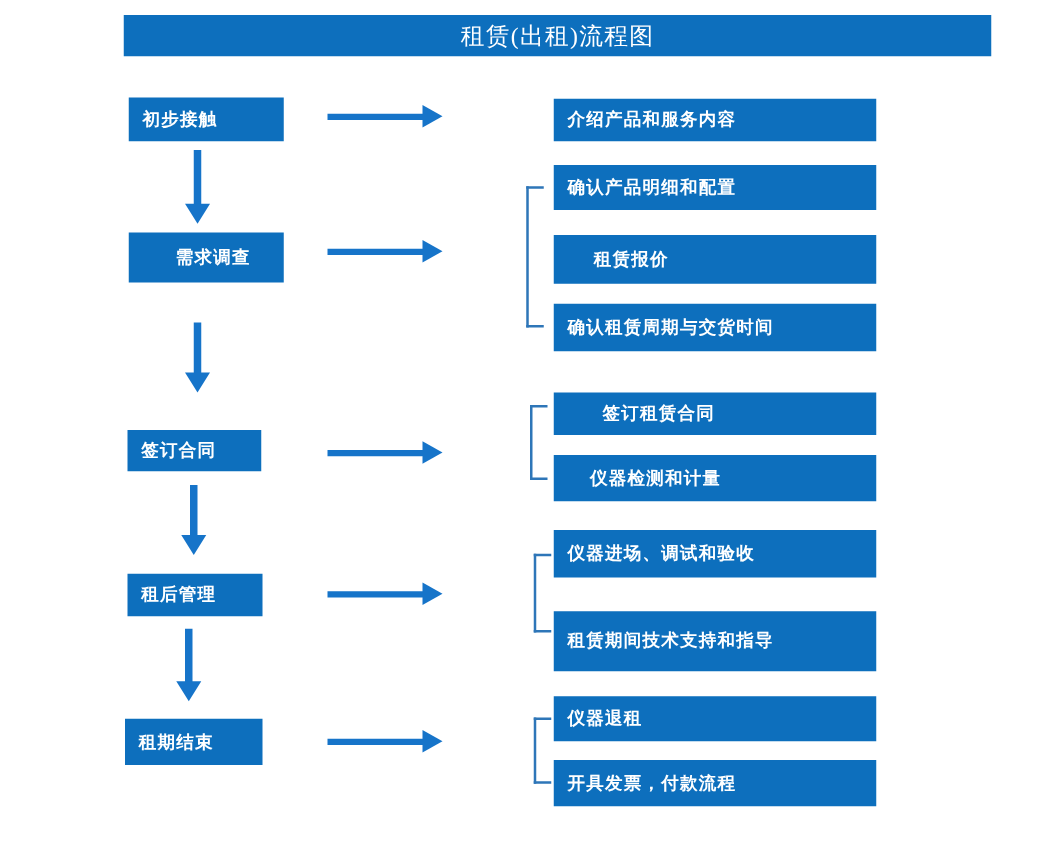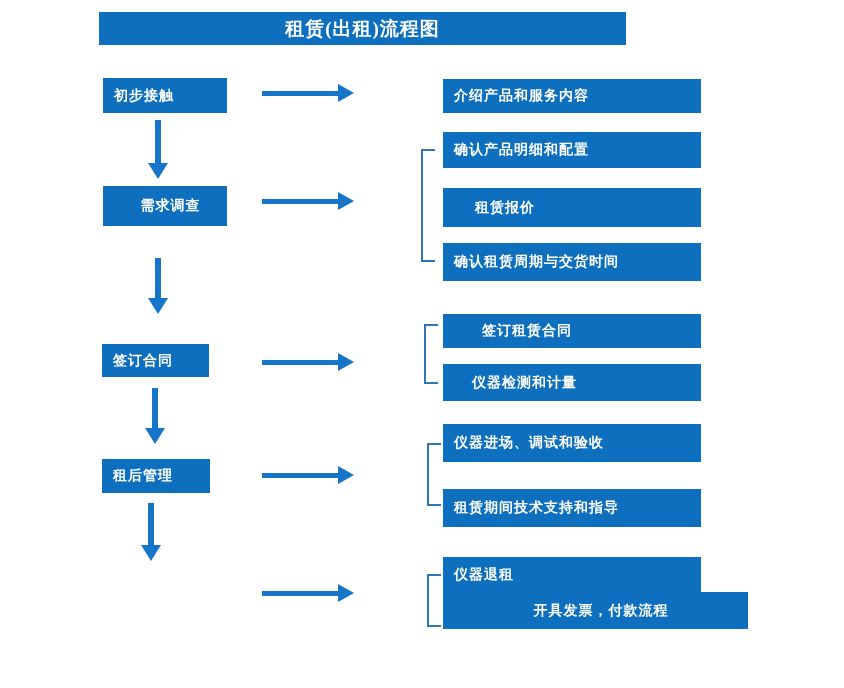--- a/index.html
+++ b/index.html
@@ -12,24 +12,24 @@
   *{box-sizing:border-box;}
   html,body{margin:0;padding:0;}
   body{
     width:844px;height:688px;
     background:var(--page-bg);
     font-family:"Liberation Serif","DejaVu Serif",serif;
     position:relative;overflow:hidden;
   }
   .canvas{position:absolute;left:0;top:0;width:844px;height:688px;}
   .titlebar{
-    position:absolute;left:99px;top:12px;width:527px;height:33px;
+    position:absolute;left:99px;top:12px;width:694px;height:33px;
     background:var(--box-blue);color:var(--text-white);
     display:flex;align-items:center;justify-content:center;
-    font-size:19px;font-weight:bold;letter-spacing:1px;
+    font-size:19px;font-weight:normal;letter-spacing:1px;
   }
   .box{
     position:absolute;background:var(--box-blue);color:var(--text-white);
     display:flex;align-items:center;
     font-size:14px;font-weight:bold;letter-spacing:1px;
     padding-left:11px;white-space:nowrap;overflow:hidden;
   }
   .h-arrow{position:absolute;width:92px;height:20px;}
   .h-arrow .shaft{
     position:absolute;left:0;right:14px;top:50%;margin-top:-2.5px;height:5px;
@@ -70,20 +70,23 @@
     <span>初步接触</span>
   </div>
   <div class="box" style="left:103px;top:186px;width:124px;height:40px;justify-content:center;">
     <span>需求调查</span>
   </div>
   <div class="box" style="left:102px;top:344px;width:107px;height:33px;">
     <span>签订合同</span>
   </div>
   <div class="box" style="left:102px;top:459px;width:108px;height:34px;">
     <span>租后管理</span>
+  </div>
+  <div class="box" style="left:100px;top:575px;width:110px;height:37px;">
+    <span>租期结束</span>
   </div>
 
   <div class="v-arrow" style="left:148px;top:120px;height:59px;">
     <div class="shaft"></div>
     <div class="head"></div>
   </div>
   <div class="v-arrow" style="left:148px;top:258px;height:56px;">
     <div class="shaft"></div>
     <div class="head"></div>
   </div>
@@ -136,23 +139,23 @@
   </div>
   <div class="box" style="left:443px;top:314px;width:258px;height:34px;padding-left:39px;">
     <span>签订租赁合同</span>
   </div>
   <div class="box" style="left:443px;top:364px;width:258px;height:37px;padding-left:29px;">
     <span>仪器检测和计量</span>
   </div>
   <div class="box" style="left:443px;top:424px;width:258px;height:38px;">
     <span>仪器进场、调试和验收</span>
   </div>
-  <div class="box" style="left:443px;top:489px;width:258px;height:38px;">
+  <div class="box" style="left:443px;top:489px;width:258px;height:48px;">
     <span>租赁期间技术支持和指导</span>
   </div>
   <div class="box" style="left:443px;top:557px;width:258px;height:36px;">
     <span>仪器退租</span>
   </div>
-  <div class="box" style="left:443px;top:592px;width:305px;height:37px;justify-content:center;">
+  <div class="box" style="left:443px;top:608px;width:258px;height:37px;">
     <span>开具发票，付款流程</span>
   </div>
 
 </div>
 
 </body></html>

